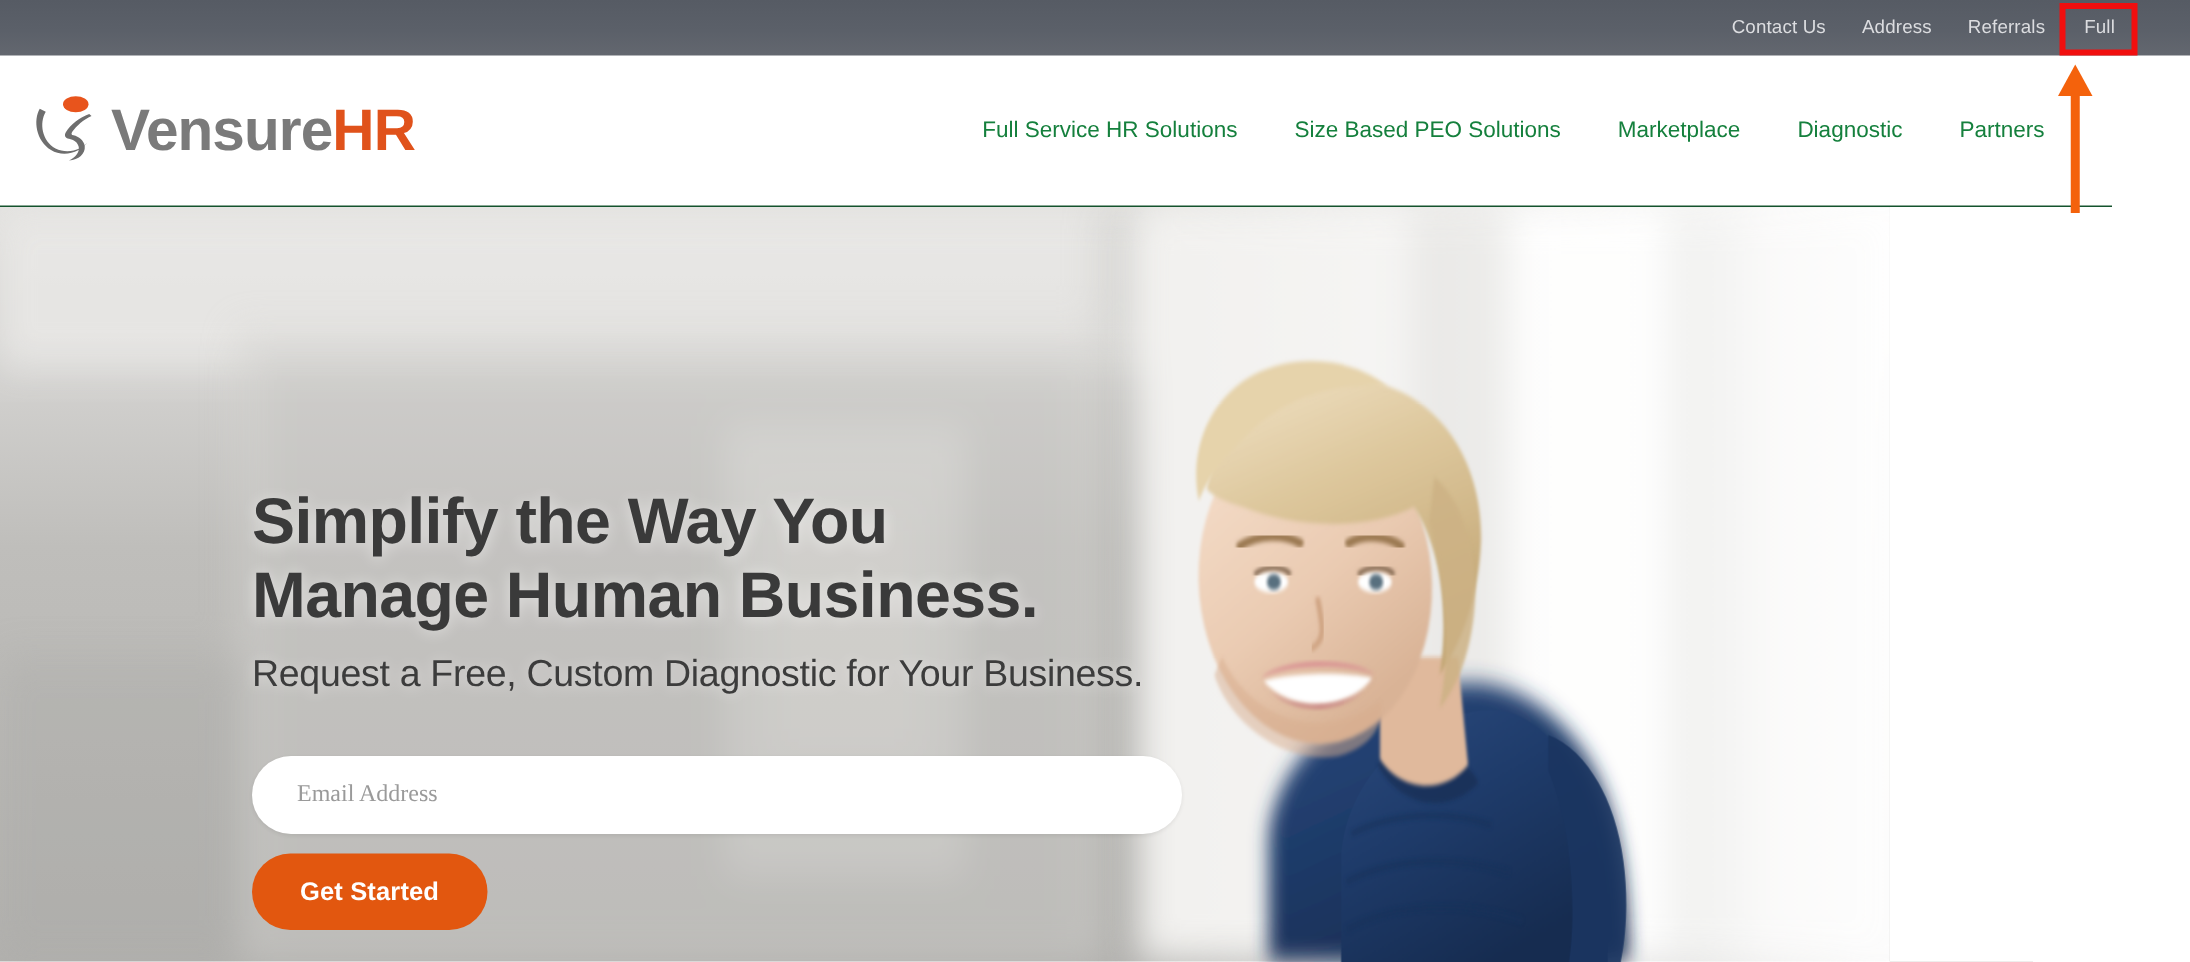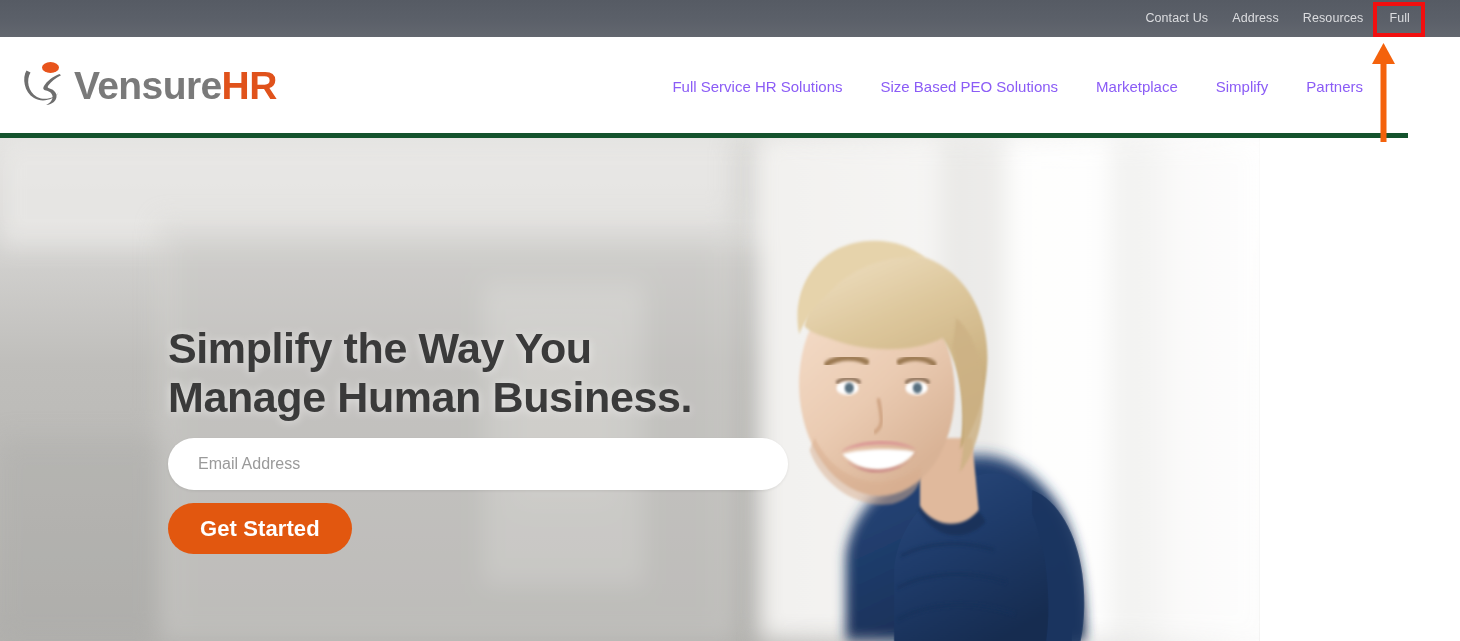--- a/index.html
+++ b/index.html
@@ -48,21 +48,21 @@
   }
 
   
   .header {
     position: absolute;
     left: 0; top: 37px;
     width: 1408px;
     height: 101px;
     background: #ffffff;
     z-index: 15;
-    border-bottom: 5px solid #14532d;
+    border-bottom: 1px solid #14532d;
     box-sizing: border-box;
   }
   .logo {
     position: absolute;
     left: 20px;
     top: 50%;
     transform: translateY(-50%);
     display: flex;
     align-items: center;
     height: 56px;
@@ -88,21 +88,21 @@
   .mainnav {
     position: absolute;
     right: 26px;
     top: 0;
     height: 100px;
     display: flex;
     align-items: center;
     gap: 0;
   }
   .navitem {
-    color: #8b5cf6;
+    color: #15803d;
     font-size: 15px;
     text-decoration: none;
     padding: 0 19px;
     white-space: nowrap;
     line-height: 100px;
   }
 
   
   .hero {
     position: absolute;
@@ -140,47 +140,47 @@
   .hero-sub {
     margin: 12px 0 0 0;
     color: #3c3c3c;
     font-size: 25px;
     font-weight: 400;
     line-height: 30px;
     letter-spacing: -0.2px;
     text-shadow: 0 1px 9px rgba(255,255,255,.5);
   }
   .email-field {
-    margin-top: 16px;
+    margin-top: 40px;
     width: 620px;
     height: 52px;
     border: none;
     border-radius: 26px;
     background: #ffffff;
     box-sizing: border-box;
     padding: 0 30px;
-    font-family: Liberation Sans, sans-serif;
+    font-family: Liberation Serif, serif;
     font-size: 16px;
     color: #4a4a4a;
     outline: none;
     display: block;
     box-shadow: 0 1px 3px rgba(0,0,0,.08);
   }
   .email-field::placeholder { color: #9a9a9a; }
   .cta-button {
     margin-top: 13px;
     display: block;
     height: 51px;
     padding: 0 32px;
     border: none;
     border-radius: 26px;
     background: #e2570f;
     color: #ffffff;
     font-family: "Liberation Sans", sans-serif;
-    font-size: 22px;
+    font-size: 17px;
     font-weight: 700;
     letter-spacing: .1px;
     cursor: pointer;
   }
 
   
   .annot-box {
     position: absolute;
     left: 1373px;
     top: 2px;
@@ -201,41 +201,41 @@
     pointer-events: none;
   }
 </style>
 </head>
 <body>
 
 <div class="topbar">
   <nav class="topbar-links">
     <a class="toplink" href="#">Contact Us</a>
     <a class="toplink" href="#">Address</a>
-    <a class="toplink" href="#">Resources</a>
+    <a class="toplink" href="#">Referrals</a>
     <a class="toplink login-link" href="#">Full</a>
   </nav>
 </div>
 
 <header class="header">
 
   <a class="logo" href="#">
     <svg class="logo-mark" viewBox="0 0 52 50">
       <path d="M6.5 10.5 C 2 18, 4 32, 14 38 C 22 43, 34 40, 39 32 C 35 38, 25 41, 17 37 C 8 32, 6 20, 10.5 12.5 Z" fill="#6e6e6e"></path>
       <path d="M39.5 14 C 33 16.5, 27 21, 24 26 C 22.5 28.5, 23.5 30, 26 30.5 C 29 31, 32 33, 32.5 36 C 33 39.5, 30.5 43, 26 45 C 32.5 44.5, 37 40.5, 36.5 35.5 C 36 31.5, 32.5 29, 29 28.2 C 27.5 27.9, 27.3 27, 28.3 25.6 C 31 22, 35.5 17.8, 41 15.3 Z" fill="#6e6e6e"></path>
       <ellipse cx="30.5" cy="7.5" rx="8.5" ry="5.4" fill="#e8541c"></ellipse>
     </svg>
     <span class="logo-word"><span class="w-gray">Vensure</span><span class="w-orange">HR</span></span>
   </a>
 
   <nav class="mainnav">
     <a class="navitem" href="#">Full Service HR Solutions</a>
     <a class="navitem" href="#">Size Based PEO Solutions</a>
     <a class="navitem" href="#">Marketplace</a>
-    <a class="navitem" href="#">Simplify</a>
+    <a class="navitem" href="#">Diagnostic</a>
     <a class="navitem" href="#">Partners</a>
   </nav>
 
 </header>
 
 <section class="hero">
 
   <svg class="hero-photo" viewBox="0 0 1460 503" preserveAspectRatio="none">
     <defs>
       <linearGradient id="bgWall" x1="0" y1="0" x2="0" y2="1">
@@ -337,20 +337,21 @@
       <path d="M974 314 C 996 304, 1044 304, 1062 312 C 1046 300, 992 300, 974 314 Z" fill="#d98f92" filter="url(#blurTiny)"></path>
       <path d="M976 318 C 998 342, 1044 338, 1062 314 C 1050 334, 996 340, 976 318 Z" fill="#c2757c" filter="url(#blurTiny)"></path>
     </g>
   </svg>
 
   <div class="hero-content">
     <h1 class="hero-title">
       <span>Simplify the Way You</span><br>
       <span>Manage Human Business.</span>
     </h1>
+    <p class="hero-sub">Request a Free, Custom Diagnostic for Your Business.</p>
     <input class="email-field" type="text" placeholder="Email Address" style="">
     <button class="cta-button" type="button">Get Started</button>
   </div>
 </section>
 
 <div class="annot-box"></div>
 <svg class="annot-arrow" viewBox="0 0 38 104">
   <rect x="15.5" y="22" width="6" height="82" fill="#f4620c"></rect>
   <polygon points="18.5,5 30,26 7,26" fill="#f4620c"></polygon>
 </svg>

